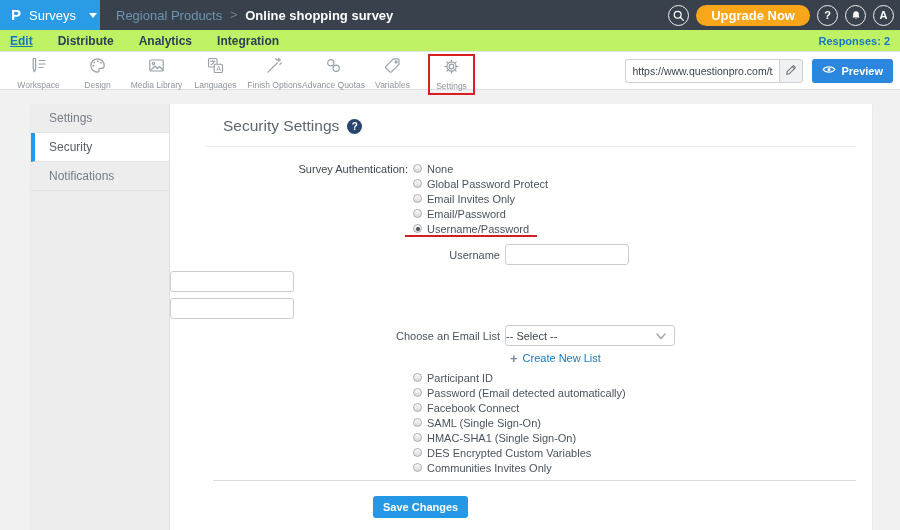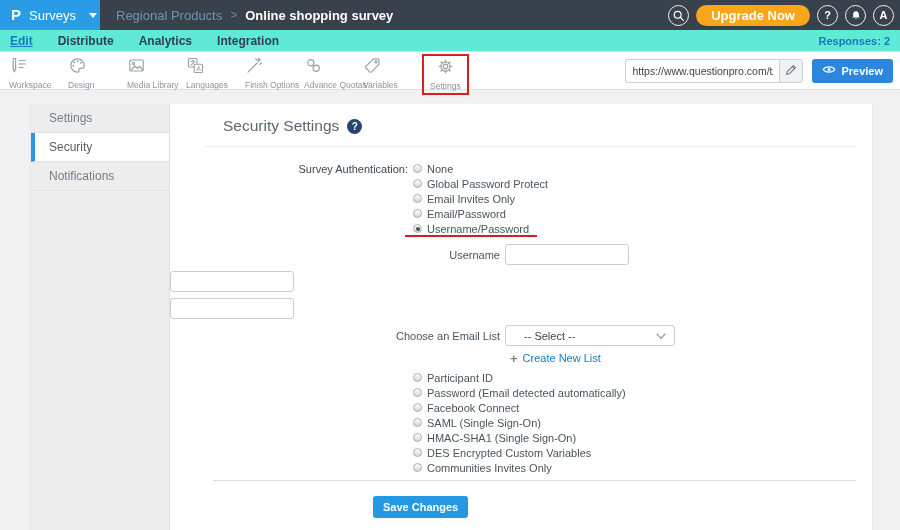--- a/index.html
+++ b/index.html
@@ -14,28 +14,28 @@
   .caret-down { width:0; height:0; border-left:4px solid transparent; border-right:4px solid transparent; border-top:5px solid #fff; display:inline-block; margin-top:1px; }
   .breadcrumb { display:flex; align-items:center; margin-left:16px; font-size:13px; gap:8px; }
   .crumb-folder { color:#6e95b0; }
   .crumb-sep { color:#79828c; font-size:12px; }
   .crumb-current { color:#ffffff; font-weight:600; }
   .topbar-right { margin-left:auto; display:flex; align-items:center; gap:7px; margin-right:6px; }
   .circle-btn { width:21px; height:21px; border:1.5px solid #f1f1f1; border-radius:50%; display:flex; align-items:center; justify-content:center; color:#fff; font-size:11px; font-weight:700; cursor:pointer; flex:0 0 auto; }
   .upgrade-btn { background:#f9a61b; color:#fff; border:none; border-radius:11px; height:21px; padding:0 15px; font-size:13px; font-weight:700; font-family:inherit; cursor:pointer; }
 
   
-  .navrow { position:absolute; left:0; top:30px; width:900px; height:22px; background:#5eead4; border-bottom:1px solid #dfe2e5; display:flex; align-items:center; padding:0 10px; }
+  .navrow { position:absolute; left:0; top:30px; width:900px; height:22px; background:#bef264; border-bottom:1px solid #dfe2e5; display:flex; align-items:center; padding:0 10px; }
   .nav-item { font-size:12px; font-weight:600; color:#2e4154; margin-right:25px; text-decoration:none; cursor:pointer; }
   .nav-item.active { color:#1878be; text-decoration:underline; }
   .responses { margin-left:auto; color:#1878be; font-size:11px; font-weight:600; }
 
   
   .toolbar { position:absolute; left:0; top:52px; width:900px; height:38px; background:#fff; border-bottom:1px solid #dcdfe3; display:flex; padding-left:9px; }
-  .tb-item { width:59px; display:flex; flex-direction:column; align-items:flex-start; padding-top:4px; gap:1px; cursor:pointer; }
+  .tb-item { width:59px; display:flex; flex-direction:column; align-items:center; padding-top:4px; gap:1px; cursor:pointer; }
   .tb-item svg { flex:0 0 auto; }
   .tb-label { font-size:8.5px; color:#8d939c; white-space:nowrap; }
   .redbox { border:2px solid #d81e1e; padding:1px 6px 2px; display:flex; flex-direction:column; align-items:center; gap:1px; margin-top:-2px; }
   .url-group { margin-left:auto; align-self:center; display:flex; height:24px; }
   .url-input { width:154px; height:24px; border:1px solid #cdd1d5; border-right:none; border-radius:3px 0 0 3px; font-size:10.5px; color:#3c454e; padding:0 6px; font-family:inherit; outline:none; }
   .url-addon { width:24px; height:24px; background:#f0f1f3; border:1px solid #cdd1d5; border-radius:0 3px 3px 0; display:flex; align-items:center; justify-content:center; cursor:pointer; }
   .preview-btn { align-self:center; margin-left:9px; margin-right:7px; background:#2a87dd; border:none; border-radius:3px; height:24px; padding:0 10px; display:flex; align-items:center; gap:5px; color:#fff; font-size:11px; font-weight:600; font-family:inherit; cursor:pointer; }
 
   
   .card { position:absolute; left:31px; top:104px; width:841px; height:426px; display:flex; box-shadow:0 1px 2px rgba(0,0,0,.1); }
@@ -56,21 +56,21 @@
   .auth-options { margin-left:5px; }
   .radio-item { display:flex; align-items:center; height:15px; position:relative; cursor:pointer; }
   .radio { width:9px; height:9px; border-radius:50%; border:1px solid #a9adb2; background:linear-gradient(#fdfdfd,#d8d8d8); margin-right:5px; flex:0 0 auto; position:relative; }
   .radio .dot { position:absolute; left:2px; top:2px; width:4.4px; height:4.4px; border-radius:50%; background:#4a4f55; }
   .red-underline { position:absolute; left:-8px; top:13.5px; width:132px; height:2px; background:#ce2121; }
 
   .field-rows { margin-top:8px; }
   .field-row { display:flex; align-items:center; margin-bottom:6px; }
   .field-label { width:335px; padding-right:5px; text-align:right; flex:0 0 auto; color:#4a545e; }
   .text-input { width:124px; height:21px; border:1px solid #c9cdd2; border-radius:3px; padding:0 5px; font-size:11px; font-family:inherit; color:#3c4650; outline:none; }
-  .select-box { width:170px; height:21px; border:1px solid #c9cdd2; border-radius:3px; display:flex; align-items:center; padding:0 18px; color:#3c4650; cursor:pointer; position:relative; background:#fff; }
+  .select-box { width:170px; height:21px; border:1px solid #c9cdd2; border-radius:3px; display:flex; align-items:center; padding:0 0; color:#3c4650; cursor:pointer; position:relative; background:#fff; }
   .select-box svg { position:absolute; right:8px; top:7px; }
 
   .create-row { margin:5px 0 0 340px; display:flex; align-items:center; gap:5px; cursor:pointer; }
   .plus-glyph { color:#7d8693; font-size:13px; font-weight:700; line-height:11px; }
   .create-link { color:#1878be; font-size:11px; text-decoration:none; }
 
   .auth-bottom { margin:6px 0 0 243px; }
   .save-row { margin:15px 0 0 203px; }
   .save-btn { background:#2498e5; color:#fff; border:none; border-radius:3px; font-size:11px; font-weight:700; font-family:inherit; padding:5px 10px; cursor:pointer; }
 </style>

